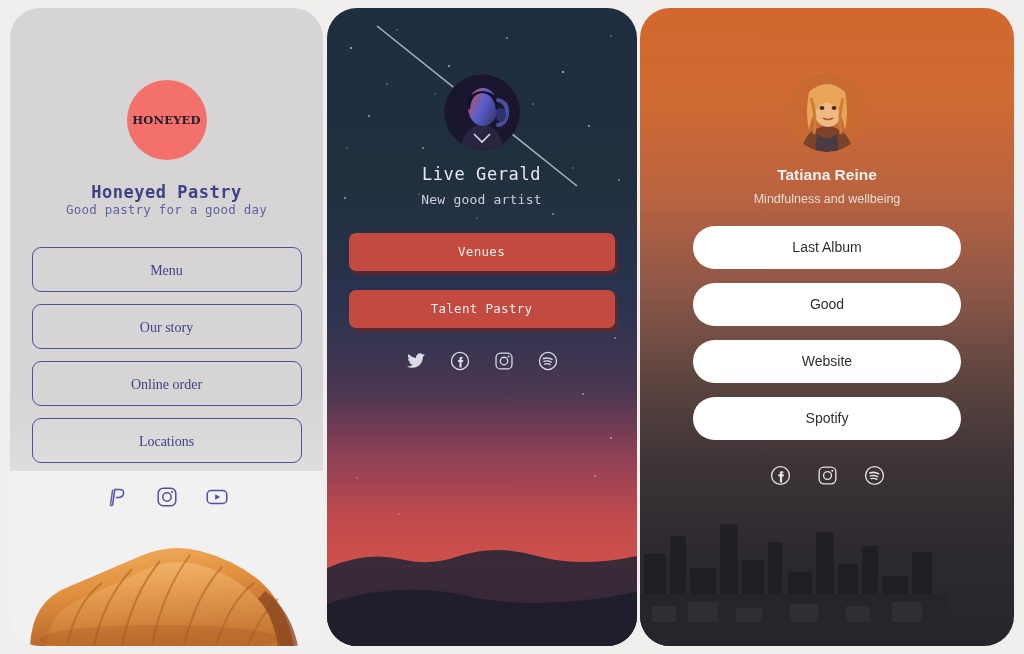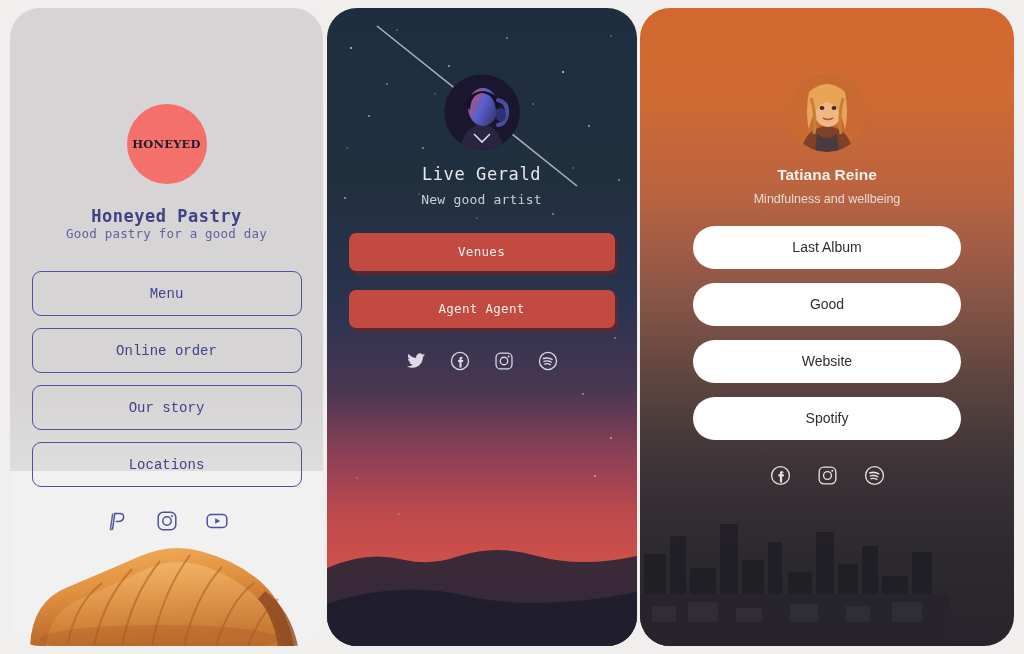--- a/index.html
+++ b/index.html
@@ -27,21 +27,21 @@
     box-sizing: border-box;
   }
 
   
   .card-pastry {
     width: 313px; height: 638px;
     background: linear-gradient(180deg, #d6d4d5 0%, #d6d4d5 60%, #e2e1e1 78%, #f2f1f1 100%);
   }
   .pastry-inner {
     position: relative; z-index: 3;
-    padding-top: 96px;
+    padding-top: 72px;
     text-align: center;
   }
   .logo-badge {
     width: 80px; height: 80px;
     border-radius: 50%;
     background: #f4706a;
     margin: 0 auto 22px auto;
     display: flex; align-items: center; justify-content: center;
   }
   .logo-badge span {
@@ -66,21 +66,21 @@
     margin-bottom: 30px;
   }
   .pastry-btn {
     display: block;
     width: 270px; height: 45px;
     margin: 0 auto 12px auto;
     border: 1.3px solid #4d51a0;
     border-radius: 9px;
     background: transparent;
     color: #3f4386;
-    font-family: Liberation Mono, monospace;
+    font-family: Liberation Serif, serif;
     font-size: 14px;
     line-height: 45px;
     text-align: center;
     box-sizing: border-box;
   }
   .pastry-socials {
     display: flex; justify-content: center; gap: 26px;
     margin-top: 22px;
   }
   .pastry-socials svg { display: block; }
@@ -251,22 +251,22 @@
     </div>
 
     <div class="pastry-inner">
       <div class="logo-badge">
         <span>HONEYED</span>
       </div>
       <div class="pastry-title">Honeyed Pastry</div>
       <div class="pastry-sub">Good pastry for a good day</div>
 
       <div class="pastry-btn">Menu</div>
+      <div class="pastry-btn">Our story</div>
       <div class="pastry-btn">Online order</div>
-      <div class="pastry-btn">Our story</div>
       <div class="pastry-btn">Locations</div>
 
       <div class="pastry-socials">
         <span>
           <svg width="24" height="24" viewBox="0 0 24 24" fill="none" stroke="#4d51a0" stroke-width="1.5">
             <path d="M7.5 20.5 L9.8 4.5 h5.1 c2.6 0 4.1 1.4 3.7 3.8 c-.4 2.6 -2.4 4.1 -5.2 4.1 h-2.6"></path>
             <path d="M5.4 20.5 L7.7 4.5" opacity="0.9"></path>
             <path d="M5.4 20.5 h2.1" opacity="0.9"></path>
           </svg>
         </span>
@@ -350,21 +350,21 @@
             <path d="M54 26 q10 2 9 14 q-1 10 -9 11" fill="none" stroke="#4a4f9c" stroke-width="4" stroke-linecap="round"></path>
             <ellipse cx="57" cy="41" rx="5" ry="7" fill="#2e3270"></ellipse>
             <path d="M30 60 L38 68 L46 60" fill="none" stroke="#d8d8e8" stroke-width="1.6"></path>
           </g>
         </svg>
       </div>
       <div class="artist-name">Live Gerald</div>
       <div class="artist-sub">New good artist</div>
 
       <div class="artist-btn">Venues</div>
-      <div class="artist-btn">Agent Agent</div>
+      <div class="artist-btn">Talent Pastry</div>
 
       <div class="artist-socials">
         <span>
           <svg width="22" height="22" viewBox="0 0 24 24">
             <path d="M22 5.6c-.7.3-1.5.5-2.3.6.8-.5 1.4-1.3 1.7-2.2-.8.5-1.6.8-2.5 1a4 4 0 0 0-6.8 3.6A11.3 11.3 0 0 1 3.9 4.4a4 4 0 0 0 1.2 5.3c-.6 0-1.2-.2-1.8-.5a4 4 0 0 0 3.2 3.9c-.6.2-1.2.2-1.8.1a4 4 0 0 0 3.7 2.8A8 8 0 0 1 2 17.6a11.3 11.3 0 0 0 6.1 1.8c7.4 0 11.4-6.1 11.4-11.4v-.5c.8-.6 1.5-1.3 2-2.1z" fill="#dcdce6"></path>
           </svg>
         </span>
         <span>
           <svg width="22" height="22" viewBox="0 0 24 24" fill="none" stroke="#dcdce6" stroke-width="1.4">
             <circle cx="12" cy="12" r="9.3"></circle>

